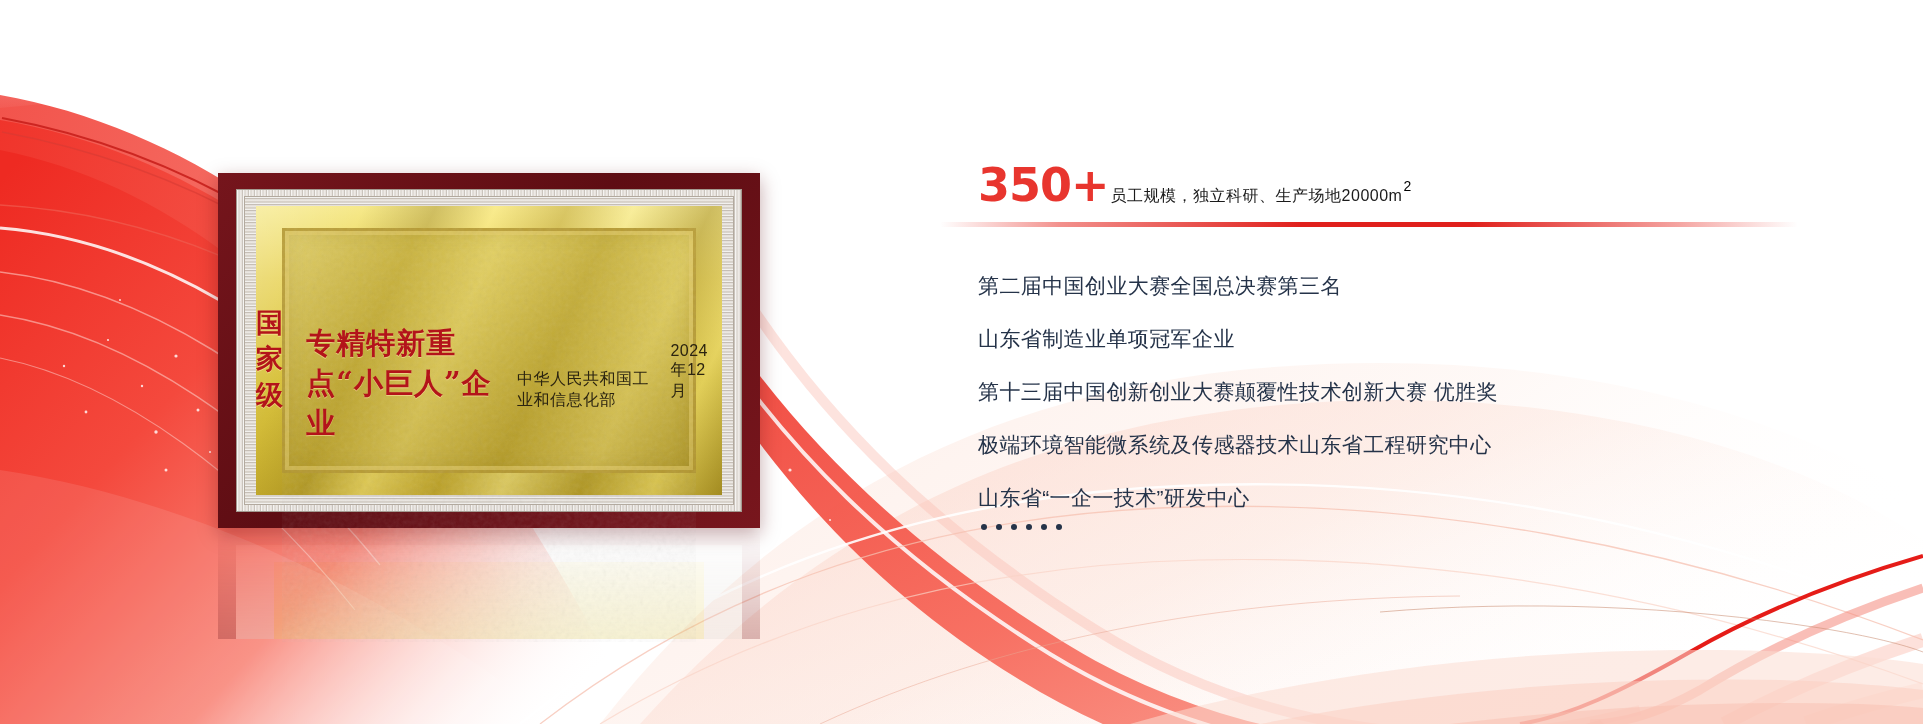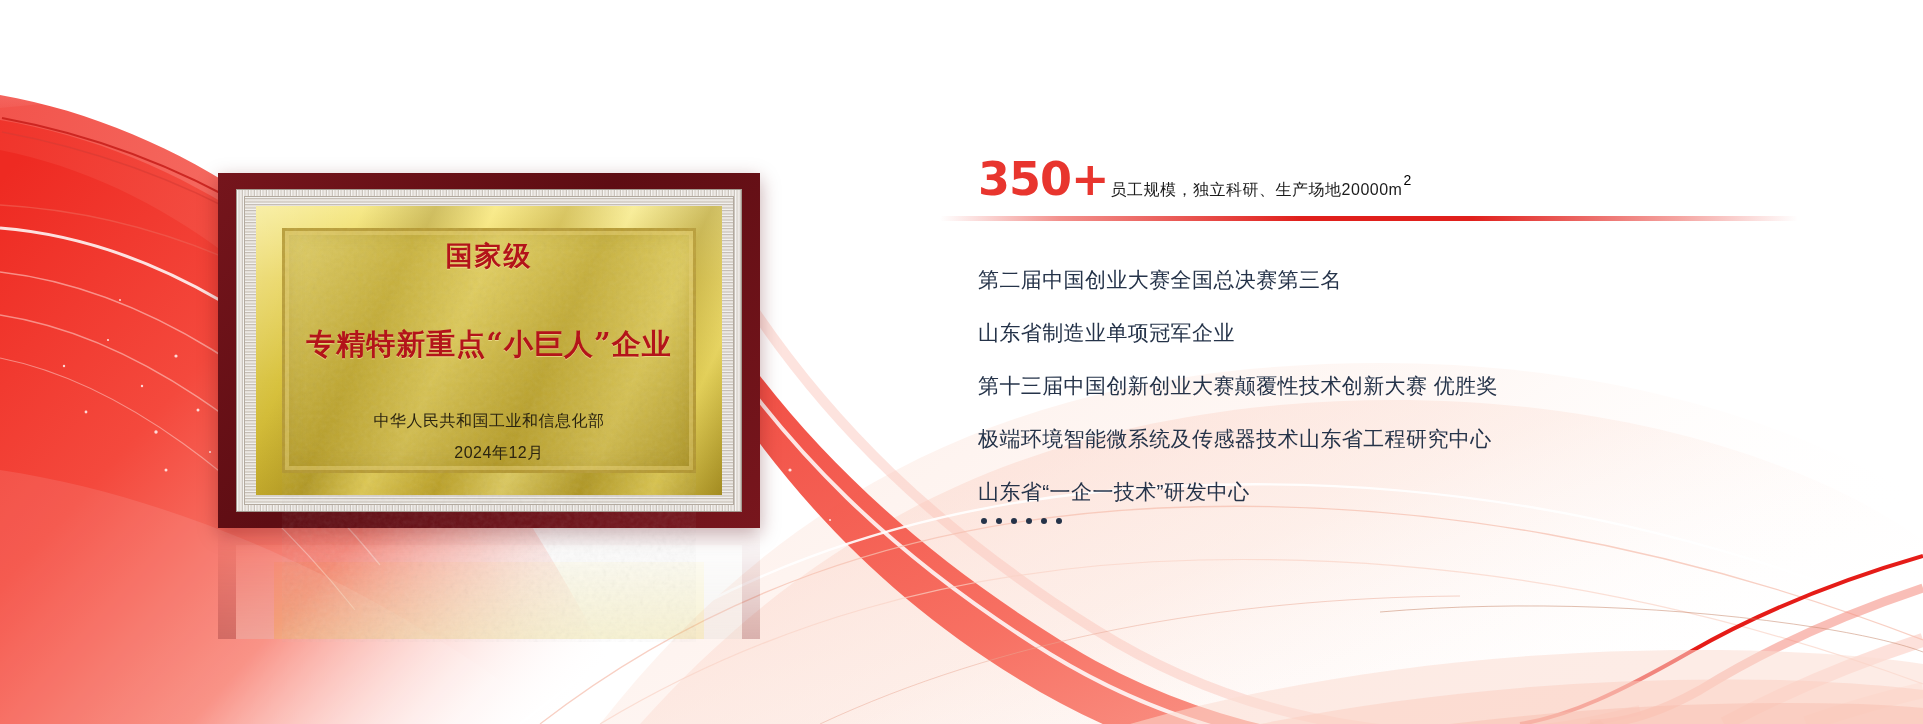--- a/index.html
+++ b/index.html
@@ -90,21 +90,21 @@
   }
   #gold-noise {
     position: absolute;
     inset: 0;
     opacity: .5;
   }
   #plaque-text {
     position: absolute;
     inset: 0;
     display: flex;
-    flex-direction: column;
+    flex-direction: row;
     align-items: center;
     justify-content: flex-start;
     padding-top: 32px;
     box-sizing: border-box;
   }
   .plaque-title {
     color: #b3141a;
     font-family: "DejaVu Serif", "Liberation Serif", serif;
     font-weight: bold;
     letter-spacing: 2px;
@@ -138,21 +138,21 @@
     position: absolute;
     left: 0; top: -245px;
     width: 542px;
     height: 355px;
   }
 
   
   #content {
     position: absolute;
     left: 978px;
-    top: 156px;
+    top: 162px;
     width: 830px;
   }
   #headline {
     display: flex;
     align-items: baseline;
     white-space: nowrap;
   }
   #headline-number {
     font-family: "DejaVu Sans", sans-serif;
     font-weight: bold;

